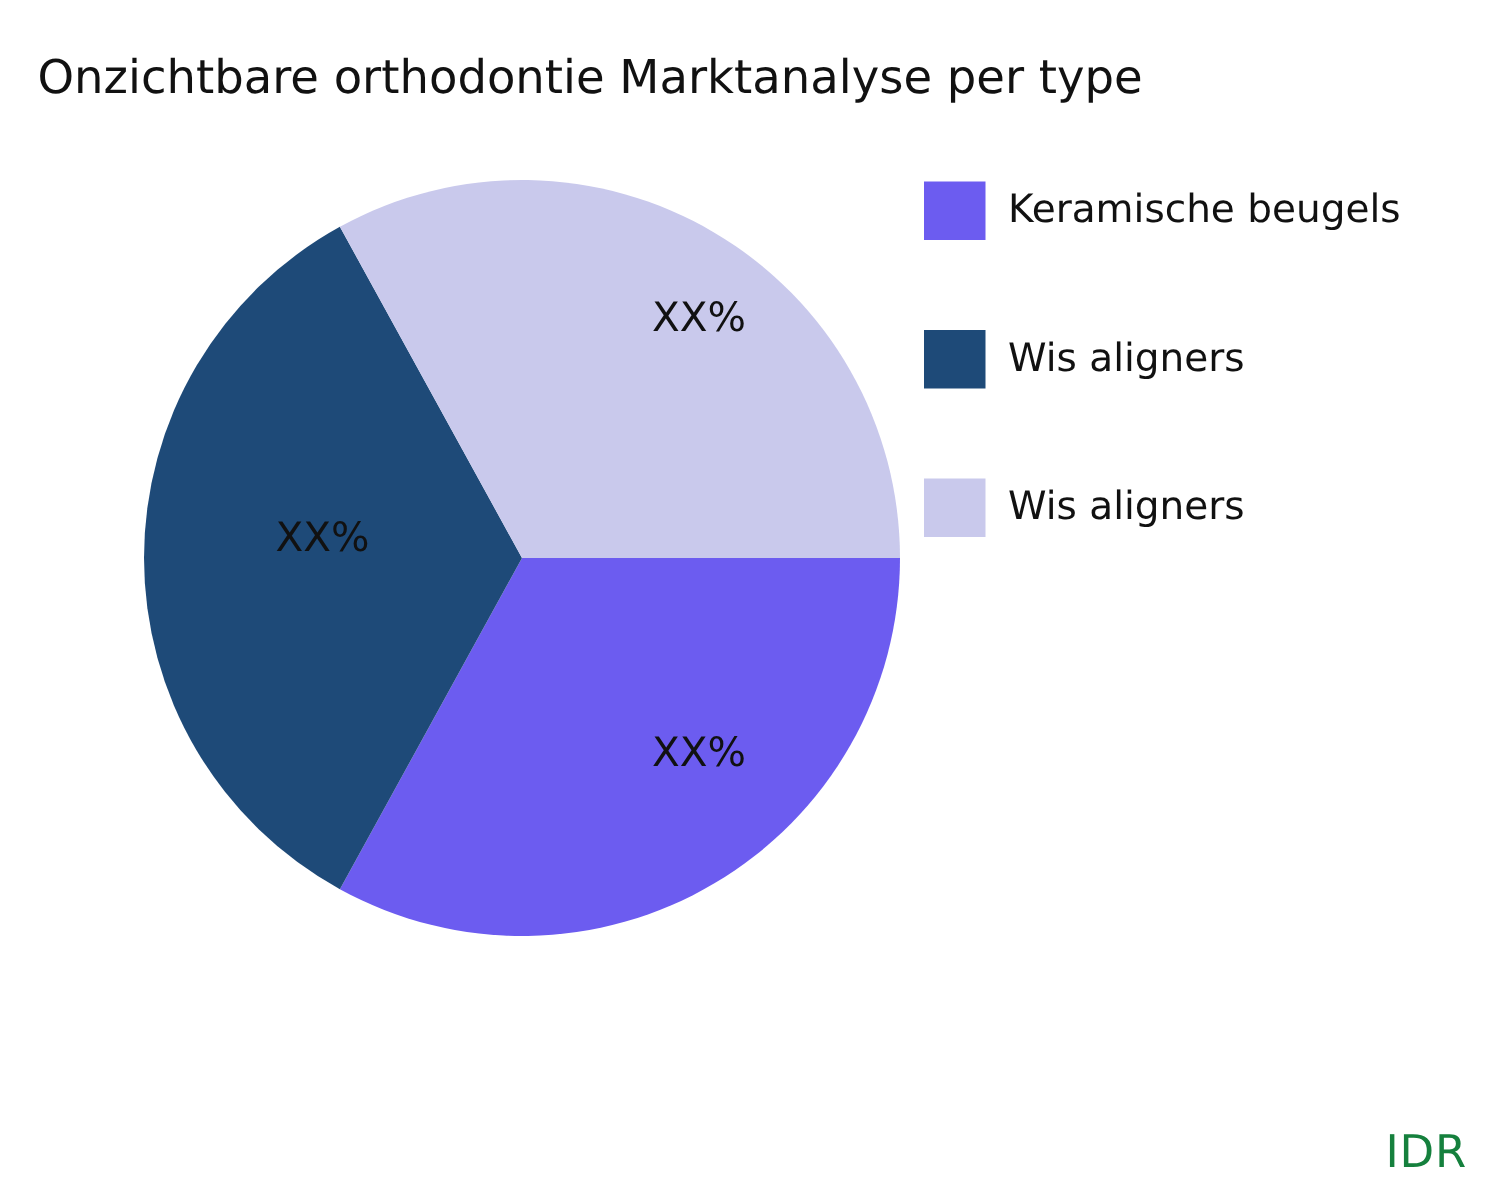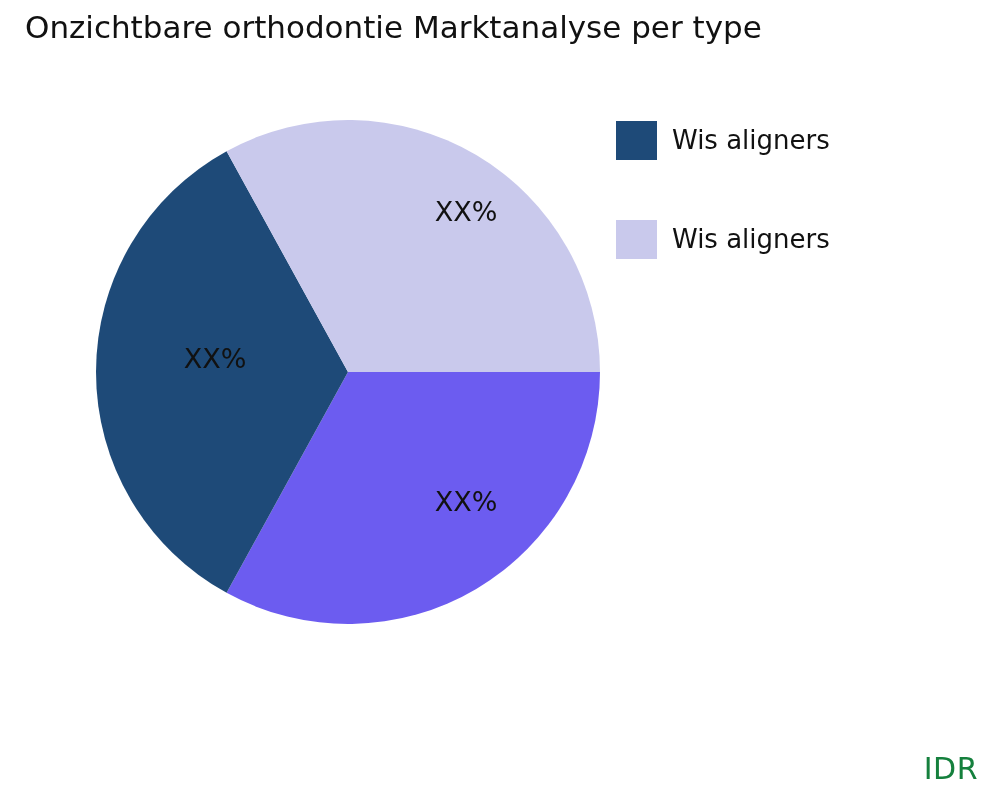--- a/index.html
+++ b/index.html
@@ -17,21 +17,21 @@
   }
   #chart-root {
     position: absolute;
     inset: 0;
     width: 1000px;
     height: 800px;
   }
   .chart-title {
     position: absolute;
     left: 25px;
-    top: 7px;
+    top: 32px;
     font-size: 31px;
     line-height: 40px;
     color: #111111;
     font-family: "DejaVu Sans", sans-serif;
     font-weight: 400;
     white-space: nowrap;
   }
   .pie-area {
     position: absolute;
     left: 96px;
@@ -107,20 +107,24 @@
       <g id="pie-labels">
           <text class="slice-label" x="370" y="383">XX%</text>
           <text class="slice-label" x="119" y="240">XX%</text>
           <text class="slice-label" x="370" y="93">XX%</text>
         </g>
     </svg>
   </div>
 
   <div class="legend">
     <div class="legend-item">
+      <span class="legend-swatch" style="background: rgb(108, 92, 240);"></span>
+      <span class="legend-label">Keramische beugels</span>
+    </div>
+    <div class="legend-item">
       <span class="legend-swatch" style="background: rgb(30, 74, 120);"></span>
       <span class="legend-label">Wis aligners</span>
     </div>
     <div class="legend-item">
       <span class="legend-swatch" style="background: rgb(201, 201, 236);"></span>
       <span class="legend-label">Wis aligners</span>
     </div>
   </div>
 
   <div class="watermark">IDR</div>

